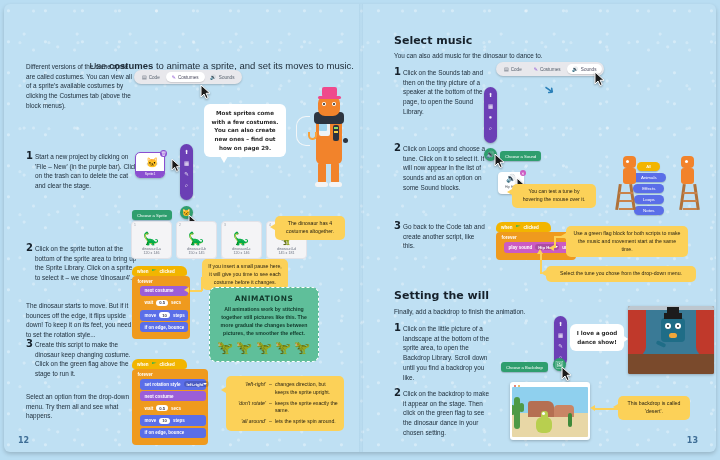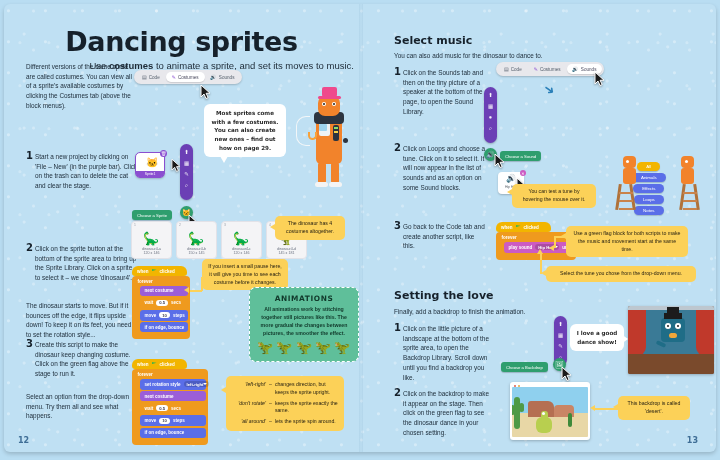--- a/index.html
+++ b/index.html
@@ -107,21 +107,21 @@
   
   .feature{
     position:absolute; border:1.3px dashed #fff; border-radius:7px;
     padding:6px 8px; text-align:center;
   }
   .feature .ft{
     font-family:"DejaVu Sans", sans-serif; font-weight:bold;
     letter-spacing:.6px; font-size:7.4px; margin-bottom:2px;
   }
   .feature .fb{ font-size:5.2px; line-height:1.55; font-weight:bold; }
-  .feature.green{ background:#5fbf9a; color:#123a2c;margin-left:40px; }
+  .feature.green{ background:#5fbf9a; color:#123a2c; }
   .feature.blue{ background:#3aa8e0; color:#0d3348; }
 
   
   .blk{
     position:relative; display:flex; align-items:center; gap:3px;
     padding:2.5px 5px; border-radius:3px;
     font-size:4.5px; color:#fff; font-weight:bold; white-space:nowrap;
     font-family:"Liberation Sans", sans-serif;
   }
   .blk .oval{
@@ -216,21 +216,20 @@
   }
 
   .curtain{ position:absolute; box-shadow:0 1px 3px rgba(0,0,0,.25); border-radius:2px; overflow:hidden; }
 </style>
 </head>
 <body>
 
 <div class="spread">
   <div class="gutter"></div>
 
-  <h1 class="title">Dancing sprites</h1>
   <div class="subtitle">
     <span>Use </span><b>costumes</b><span> to animate a sprite, and set its moves to music.</span>
   </div>
 
   <div class="col-left body-txt" style="top:58px;">Different versions of the same sprite are called costumes. You can view all of a sprite's available costumes by clicking the Costumes tab (above the block menus).</div>
 
 
   <div class="col-left body-txt step" style="top:148px;">
     <span class="n">1</span>
     <span>Start a new project by clicking on 'File – New' (in the purple bar). Click on the trash can to delete the cat and clear the stage.</span>
@@ -470,21 +469,21 @@
   </div>
   <div class="body-txt step" style="position:absolute; left:390px; top:140px; width:92px;">
     <span class="n">2</span>
     <span>Click on Loops and choose a tune. Click on it to select it. It will now appear in the list of sounds and as an option on some Sound blocks.</span>
   </div>
   <div class="body-txt step" style="position:absolute; left:390px; top:218px; width:92px;">
     <span class="n">3</span>
     <span>Go back to the Code tab and create another script, like this.</span>
   </div>
 
-  <h2 class="sec" style="position:absolute; left:390px; top:285px;">Setting the love</h2>
+  <h2 class="sec" style="position:absolute; left:390px; top:285px;">Setting the will</h2>
   <div class="body-txt" style="position:absolute; left:390px; top:303px; width:200px;">Finally, add a backdrop to finish the animation.</div>
 
   <div class="body-txt step" style="position:absolute; left:390px; top:320px; width:95px;">
     <span class="n">1</span>
     <span>Click on the little picture of a landscape at the bottom of the sprite area, to open the Backdrop Library. Scroll down until you find a backdrop you like.</span>
   </div>
   <div class="body-txt step" style="position:absolute; left:390px; top:385px; width:95px;">
     <span class="n">2</span>
     <span>Click on the backdrop to make it appear on the stage. Then click on the green flag to see the dinosaur dance in your chosen setting.</span>
   </div>

